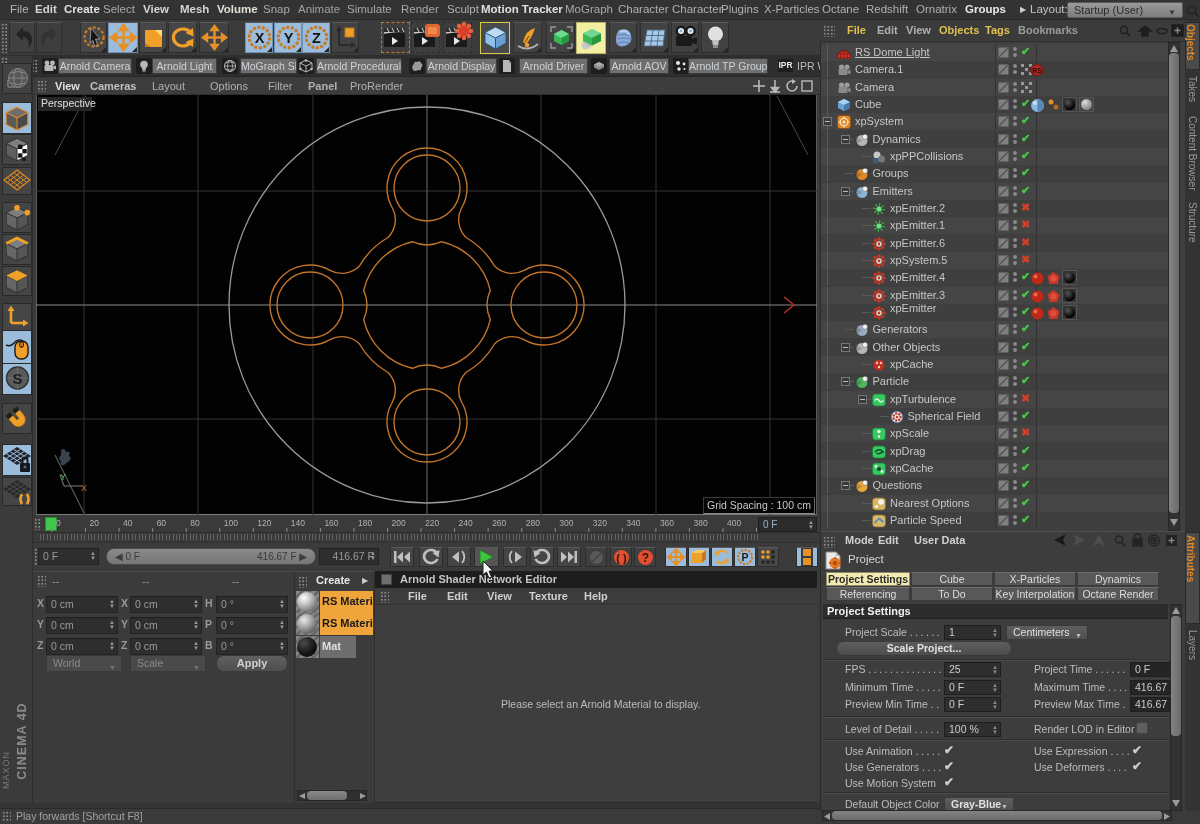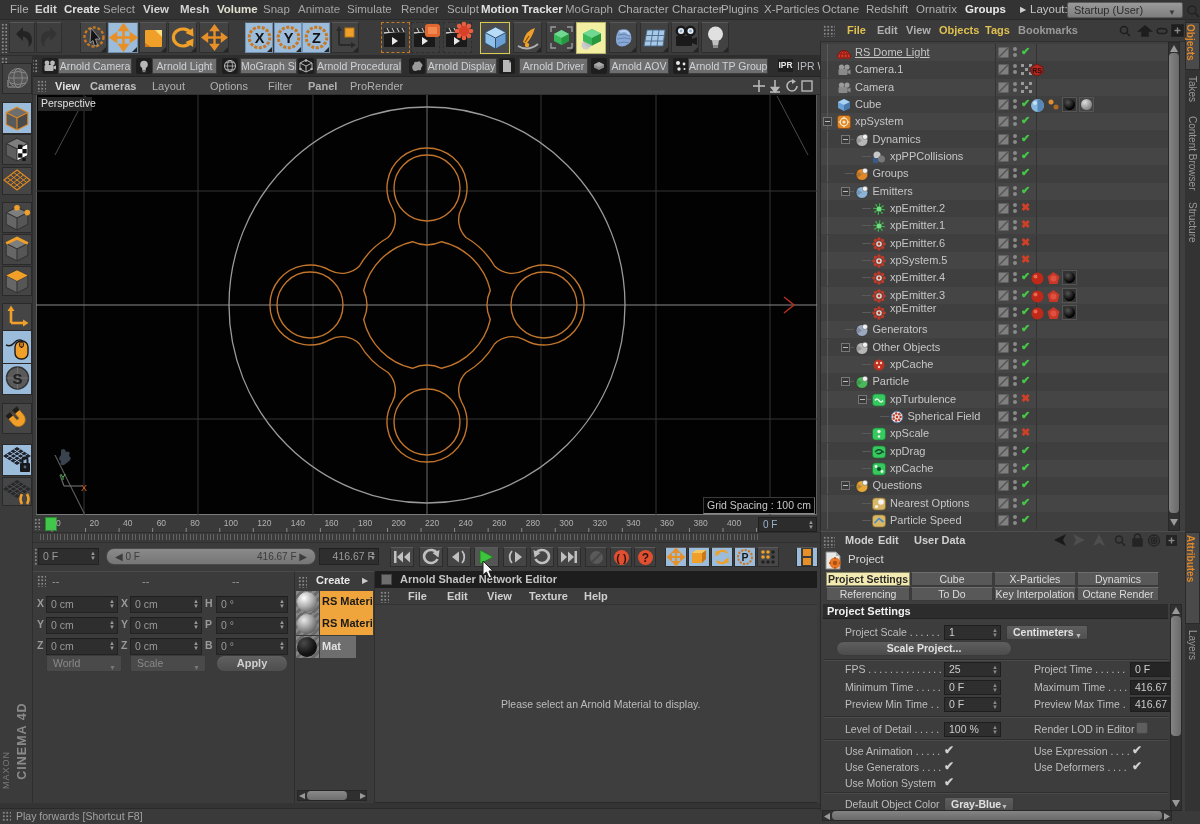--- a/index.html
+++ b/index.html
@@ -1513,21 +1513,21 @@
 <div class="tb" style="left:994px;top:572px;width:82px;height:14px;">X-Particles</div>
 <div class="tb" style="left:1077px;top:572px;width:82px;height:14px;">Dynamics</div>
 <div class="tb" style="left:826px;top:587px;width:84px;height:14px;">Referencing</div>
 <div class="tb" style="left:911px;top:587px;width:82px;height:14px;">To Do</div>
 <div class="tb" style="left:994px;top:587px;width:82px;height:14px;">Key Interpolation</div>
 <div class="tb" style="left:1077px;top:587px;width:82px;height:14px;">Octane Render</div>
 <div style="left:823px;top:604px;width:345px;height:15px;background:#2c2c2c;border-bottom:1px solid #222;"></div>
 <div style="left:827px;top:605px;color:#f0f0f0;font-size:11px;font-weight:bold;">Project Settings</div>
 <div style="left:845px;top:626px;width:96px;height:13px;color:#bdbdbd;font-size:10.5px;white-space:nowrap;overflow:hidden;">Project Scale <span style="letter-spacing:2.5px;">..............................</span></div>
 <div style="left:944px;top:625px;width:57px;height:15px;background:#2e2e2e;border:1px solid #1e1e1e;color:#cccccc;font-size:10.5px;line-height:13px;padding:0 4px;white-space:nowrap;text-align:left;">1<span class="spin" style="color:#888;">▲<br>▼</span></div>
-<div style="left:1006px;top:625px;width:82px;height:15px;background:linear-gradient(#5e5e5e,#505050);border:1px solid #3a3a3a;border-radius:2px;color:#e0e0e0;font-size:10.5px;font-weight:bold;line-height:13px;padding:0 6px;">Centimeters<span style="position:absolute;right:5px;top:3px;font-size:7px;color:#bbb;">▼</span></div>
+<div style="left:1006px;top:625px;width:82px;height:15px;background:linear-gradient(#5e5e5e,#505050);border:1px solid #3a3a3a;border-radius:2px;color:#e0e0e0;font-size:10.5px;font-weight:normal;line-height:13px;padding:0 6px;">Centimeters<span style="position:absolute;right:5px;top:3px;font-size:7px;color:#bbb;">▼</span></div>
 <div style="left:836px;top:641px;width:176px;height:15px;background:linear-gradient(#5e5e5e,#4c4c4c);border:1px solid #3a3a3a;border-radius:8px;color:#e0e0e0;font-size:10.5px;font-weight:bold;text-align:center;line-height:13px;">Scale Project...</div>
 <div style="left:824px;top:659px;width:344px;height:1px;background:#2f2f2f;"></div>
 <div style="left:824px;top:660px;width:344px;height:1px;background:#4a4a4a;"></div>
 <div style="left:845px;top:663px;width:96px;height:13px;color:#bdbdbd;font-size:10.5px;white-space:nowrap;overflow:hidden;">FPS <span style="letter-spacing:2.5px;">..............................</span></div>
 <div style="left:944px;top:662px;width:57px;height:15px;background:#2e2e2e;border:1px solid #1e1e1e;color:#cccccc;font-size:10.5px;line-height:13px;padding:0 4px;white-space:nowrap;text-align:left;">25<span class="spin" style="color:#888;">▲<br>▼</span></div>
 <div style="left:1034px;top:663px;width:93px;height:13px;color:#bdbdbd;font-size:10.5px;white-space:nowrap;overflow:hidden;">Project Time <span style="letter-spacing:2.5px;">..............................</span></div>
 <div style="left:1130px;top:662px;width:41px;height:15px;background:#252525;border:1px solid #1e1e1e;color:#cccccc;font-size:10.5px;line-height:13px;padding:0 4px;white-space:nowrap;text-align:left;">0 F</div>
 <div style="left:845px;top:681px;width:96px;height:13px;color:#bdbdbd;font-size:10.5px;white-space:nowrap;overflow:hidden;">Minimum Time <span style="letter-spacing:2.5px;">..............................</span></div>
 <div style="left:944px;top:680px;width:57px;height:15px;background:#2e2e2e;border:1px solid #1e1e1e;color:#cccccc;font-size:10.5px;line-height:13px;padding:0 4px;white-space:nowrap;text-align:left;">0 F<span class="spin" style="color:#888;">▲<br>▼</span></div>
 <div style="left:1034px;top:681px;width:93px;height:13px;color:#bdbdbd;font-size:10.5px;white-space:nowrap;overflow:hidden;">Maximum Time <span style="letter-spacing:2.5px;">..............................</span></div>

